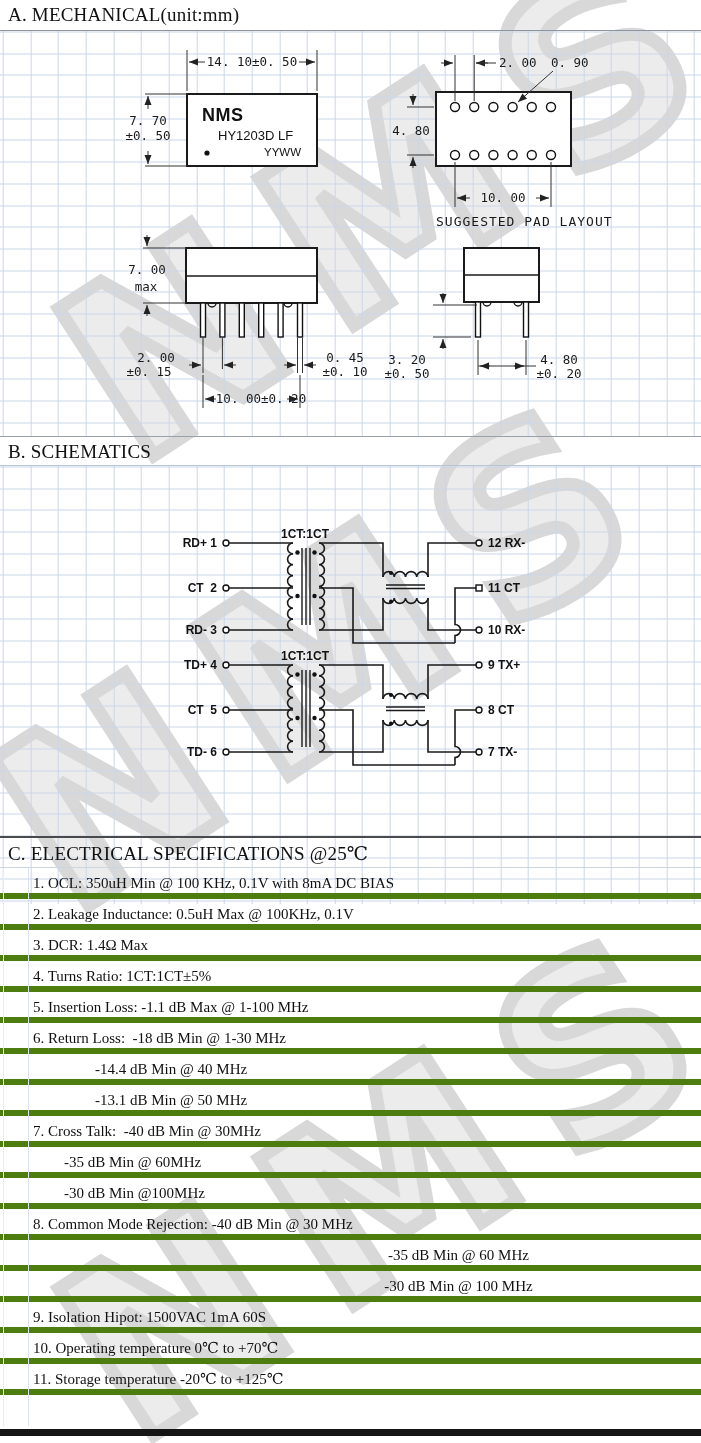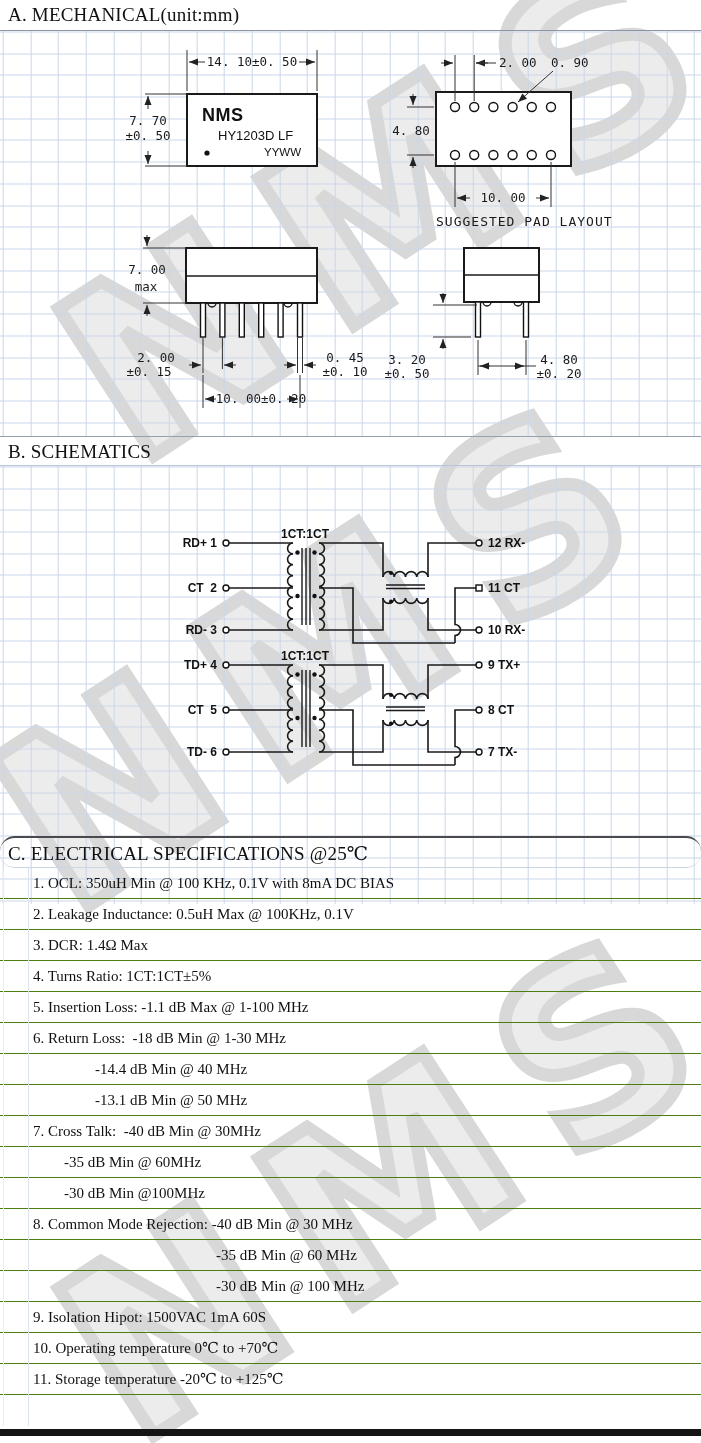--- a/index.html
+++ b/index.html
@@ -11,34 +11,34 @@
       font-size:240px;letter-spacing:38px;line-height:1;white-space:nowrap;
       color:#ececec;-webkit-text-stroke:13px #d8d8d8;
       transform:translate(-50%,-50%) rotate(-33deg);}
   
   .band{position:absolute;left:0;width:701px;box-sizing:border-box;}
   .hdr{font-size:19px;padding:4px 0 15px 8px;letter-spacing:.2px;}
   #hdr-a{top:0;height:31px;border-bottom:1px solid #8f959e;}
   #mech{top:31px;height:405px;}
   #hdr-b{top:436px;height:30px;border-top:1px solid #98a0ac;border-bottom:1px solid #bac4d3;}
   #schem{top:466px;height:438px;}
-  #hdr-c{top:836px;height:32px;border-top:2px solid #4a4a4a;border-bottom:1px solid #ccd5e2;border-radius:15px;}
+  #hdr-c{top:836px;height:32px;border-top:2px solid #4a4a4a;border-bottom:1px solid #ccd5e2;}
   #specs{top:868px;height:558px;}
   #specs::before{content:"";position:absolute;left:28px;top:0;height:100%;width:1px;background:#dde3ee;z-index:2;}
   #specs::after{content:"";position:absolute;left:3px;top:0;height:100%;width:1px;background:#e7ecf4;z-index:2;}
   #bottom-bar{top:1429px;height:7px;background:#141414;}
   .grid-bg{background-image:
       repeating-linear-gradient(to right,#cbd6e8 0 1px,transparent 1px 27.65px),
       repeating-linear-gradient(to bottom,#cbd6e8 0 1px,transparent 1px 21.7px);
       background-position:2.7px .5px;}
-  .spec-row{height:31px;line-height:30px;border-bottom:1px solid #4d7c0f;box-sizing:border-box;
+  .spec-row{height:31px;line-height:30px;border-bottom:6px solid #4d7c0f;box-sizing:border-box;
             padding-left:33px;font-size:15px;position:relative;z-index:1;}
   .ind-a{padding-left:95px;}
   .ind-b{padding-left:64px;}
-  .ind-c{padding-left:216px;}
+  .ind-c{padding-left:216px;text-align:center;}
   
   .dimtxt{font-family:"DejaVu Sans Mono","Liberation Mono",monospace;font-size:12.5px;fill:#1a1a1a;}
   .captxt{font-family:"DejaVu Sans Mono","Liberation Mono",monospace;font-size:13px;fill:#1a1a1a;letter-spacing:1px;}
   .plogo{font-family:"Liberation Sans","DejaVu Sans",sans-serif;font-weight:bold;font-size:18px;fill:#111;letter-spacing:.5px;}
   .ppn{font-family:"Liberation Sans","DejaVu Sans",sans-serif;font-size:13px;fill:#111;}
   .pyw{font-family:"Liberation Sans","DejaVu Sans",sans-serif;font-size:11.5px;fill:#111;}
   .slabel{font-family:"Liberation Sans","DejaVu Sans",sans-serif;font-weight:bold;font-size:12px;fill:#111;}
   .part{stroke:#1a1a1a;stroke-width:2;fill:#fff;}
   .ln{stroke:#1a1a1a;stroke-width:1.6;fill:none;}
   .ln14{stroke:#1a1a1a;stroke-width:1.4;fill:none;}

